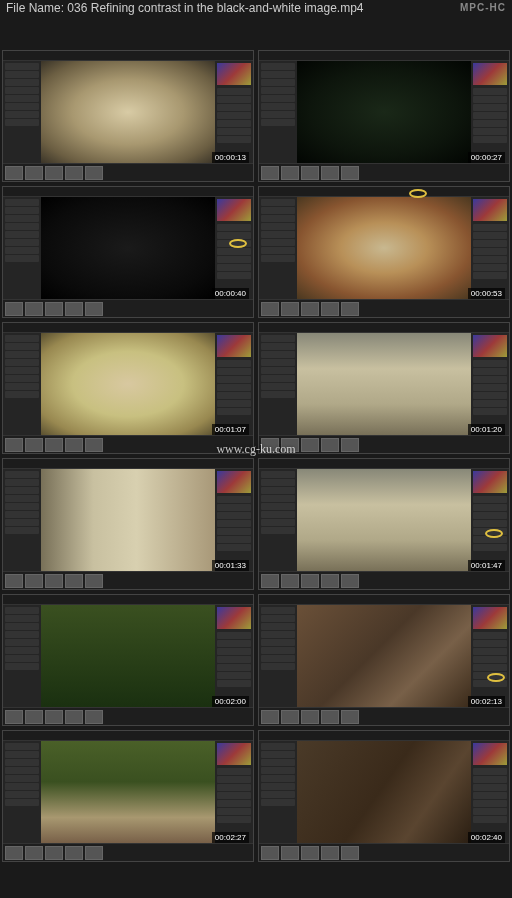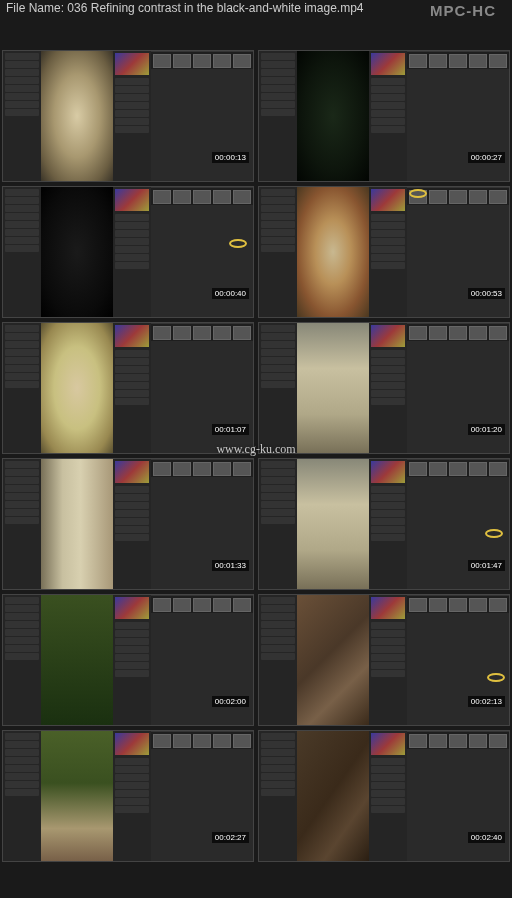--- a/index.html
+++ b/index.html
@@ -16,39 +16,39 @@
 .header {
   height: 48px;
   padding: 3px 6px;
   background: #1a1a1a;
   position: relative;
 }
 .header-line { line-height: 11px; font-size: 12px; }
 .app-badge {
   position: absolute;
   top: 2px;
-  right: 16px;
-  font-size: 15px;
+  right: 6px;
+  font-size: 10px;
   font-weight: bold;
   letter-spacing: 1px;
   color: #888;
   text-align: right;
 }
 .grid {
   display: grid;
   grid-template-columns: 1fr 1fr;
   grid-auto-rows: 132px;
   gap: 4px;
   padding: 2px;
 }
 .thumb {
   background: #2a2a2a;
   border: 1px solid #444;
   display: flex;
-  flex-direction: row;
+  flex-direction: column;
   position: relative;
   overflow: hidden;
 }
 .thumb-top {
   height: 10px;
   background: #1c1c1c;
   border-bottom: 1px solid #333;
 }
 .thumb-body {
   flex: 1;

